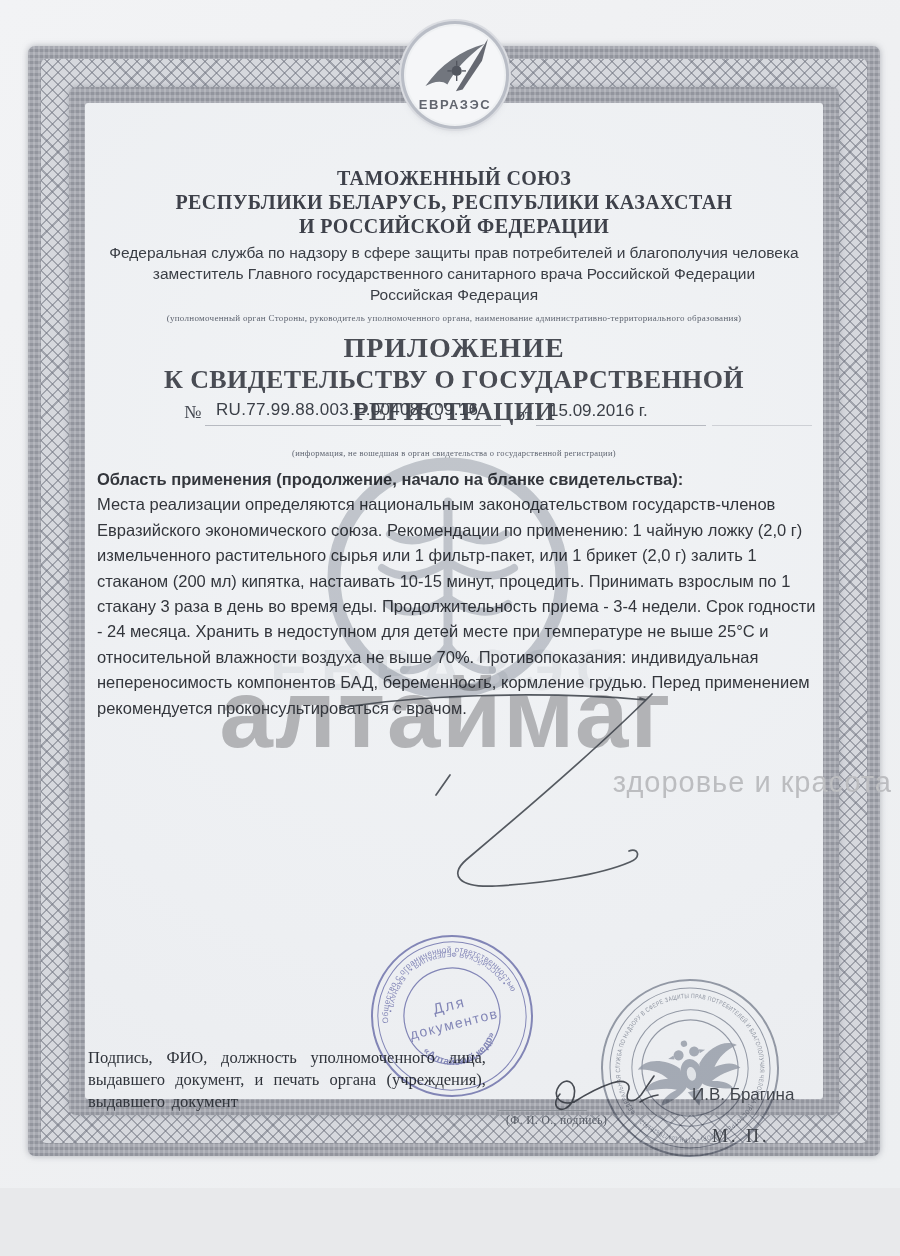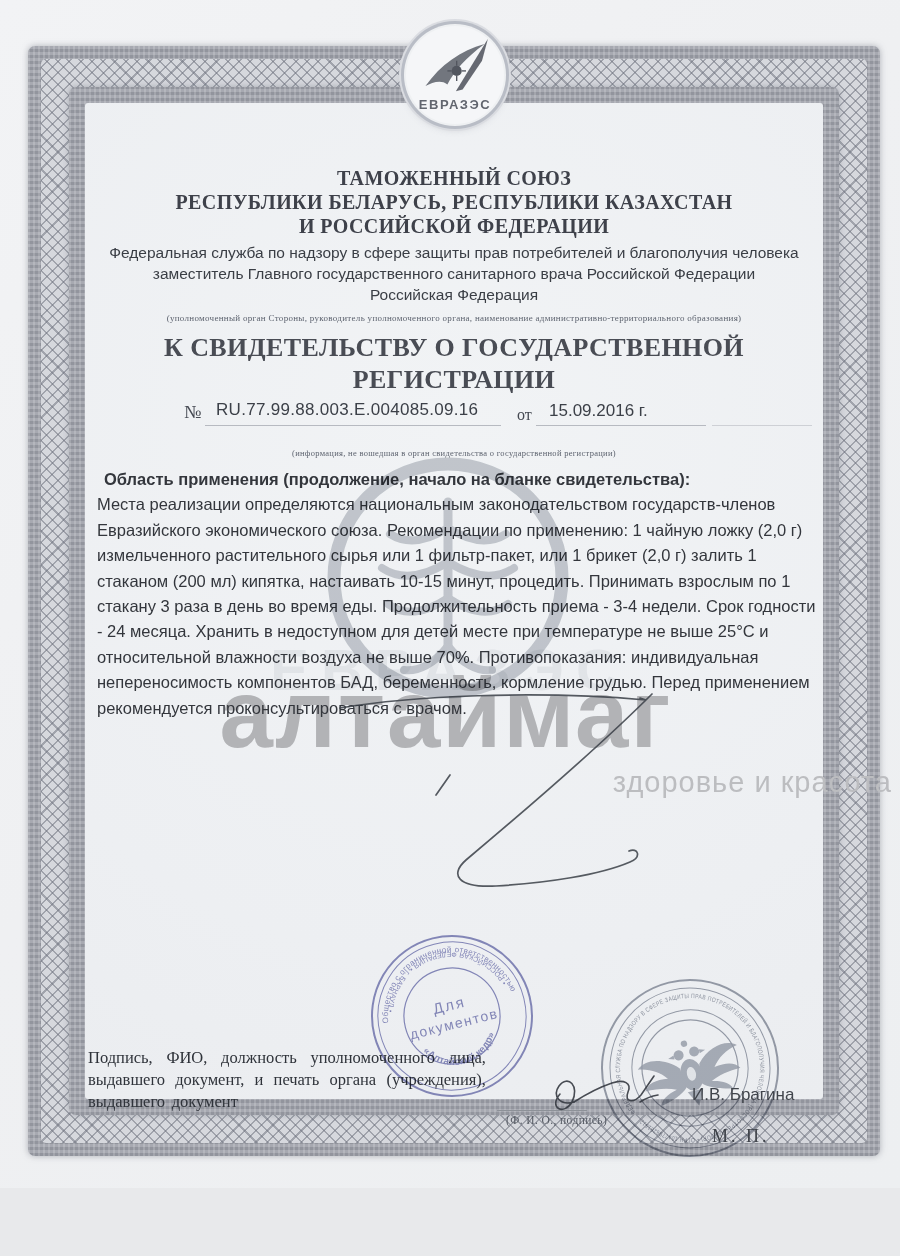--- a/index.html
+++ b/index.html
@@ -65,21 +65,21 @@
   .num-val { position:absolute; left:216px; top:0; font-size:17px; color:#3c4048; letter-spacing:.3px; }
   .date-val { position:absolute; left:549px; top:1px; font-size:17px; color:#3c4048; }
   .uline { position:absolute; height:0; border-bottom:1.3px solid #b7bac1; top:25px; }
   .ul1 { left:205px; width:296px; }
   .ul2 { left:536px; width:170px; }
   .ul3 { left:712px; width:100px; opacity:.6; }
   .num-note { position:absolute; left:120px; right:112px; top:448px; font-size:8.5px; z-index:3; }
   
   .bodyblock { position:absolute; left:97px; top:467px; width:720px; z-index:3;
                font-size:16.5px; line-height:25.4px; color:#33363c; }
-  .bodyblock .bh { font-weight:bold;margin-left:7px; }
+  .bodyblock .bh { font-weight:bold; }
   
   .ghost {
     position:absolute; left:0; right:0; top:636px; text-align:center; z-index:1;
     font-weight:bold; font-size:58px; letter-spacing:12px; color:rgba(140,148,162,.14);
   }
   .cedar { position:absolute; left:322px; top:450px; z-index:4; mix-blend-mode:multiply; opacity:.5; }
   .brandmark { position:absolute; left:0; right:8px; top:664px; text-align:center; z-index:2; }
   .brand-name { font-size:96px; font-weight:bold; letter-spacing:2px; color:#b2b3b6; line-height:100px; }
   .brand-tag  { font-size:29px; color:#bcbdc0; letter-spacing:1px; margin-top:2px;text-align:right; }
   
@@ -129,20 +129,21 @@
     <div class="h-serif">ТАМОЖЕННЫЙ СОЮЗ</div>
     <div class="h-serif">РЕСПУБЛИКИ БЕЛАРУСЬ, РЕСПУБЛИКИ КАЗАХСТАН</div>
     <div class="h-serif" style="margin-bottom:4px;">И РОССИЙСКОЙ ФЕДЕРАЦИИ</div>
     <div class="h-sans">Федеральная служба по надзору в сфере защиты прав потребителей и благополучия человека</div>
     <div class="h-sans">заместитель Главного государственного санитарного врача Российской Федерации</div>
     <div class="h-sans">Российская Федерация</div>
   </div>
   <div class="note org-note">(уполномоченный орган Стороны, руководитель уполномоченного органа, наименование административно-территориального образования)</div>
 
   <div class="title">
+    <div class="title-l1">ПРИЛОЖЕНИЕ</div>
     <div class="title-l2">К СВИДЕТЕЛЬСТВУ О ГОСУДАРСТВЕННОЙ РЕГИСТРАЦИИ</div>
   </div>
 
   <div class="numrow">
     <span class="lbl no-lbl">№</span>
     <span class="num-val">RU.77.99.88.003.E.004085.09.16</span>
     <span class="lbl ot-lbl">от</span>
     <span class="date-val">15.09.2016 г.</span>
     <span class="uline ul1"></span>
     <span class="uline ul2"></span>

